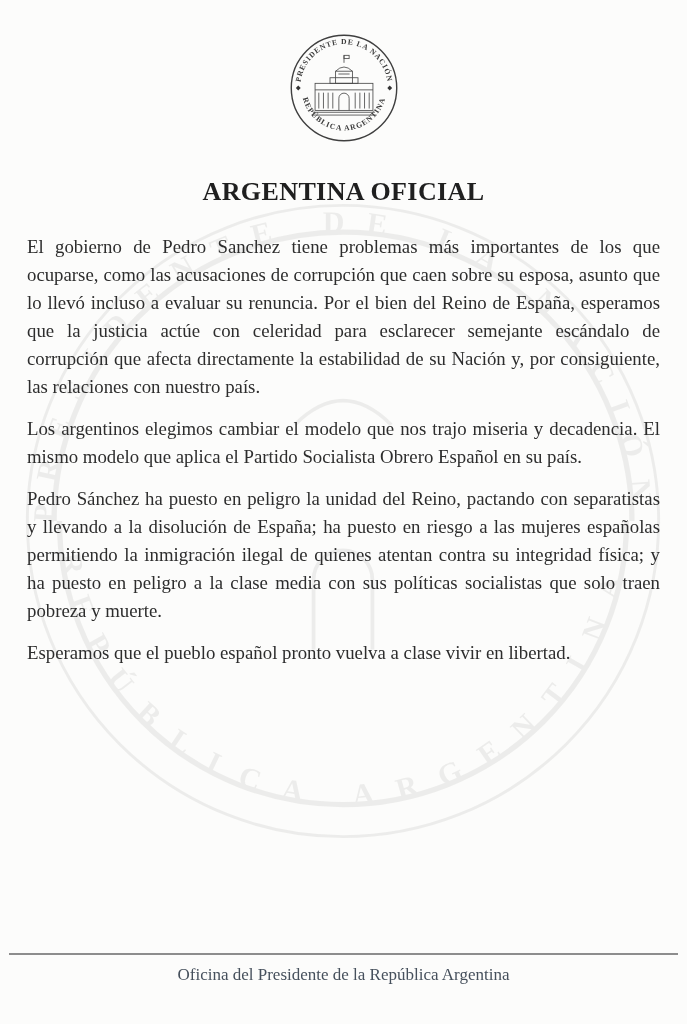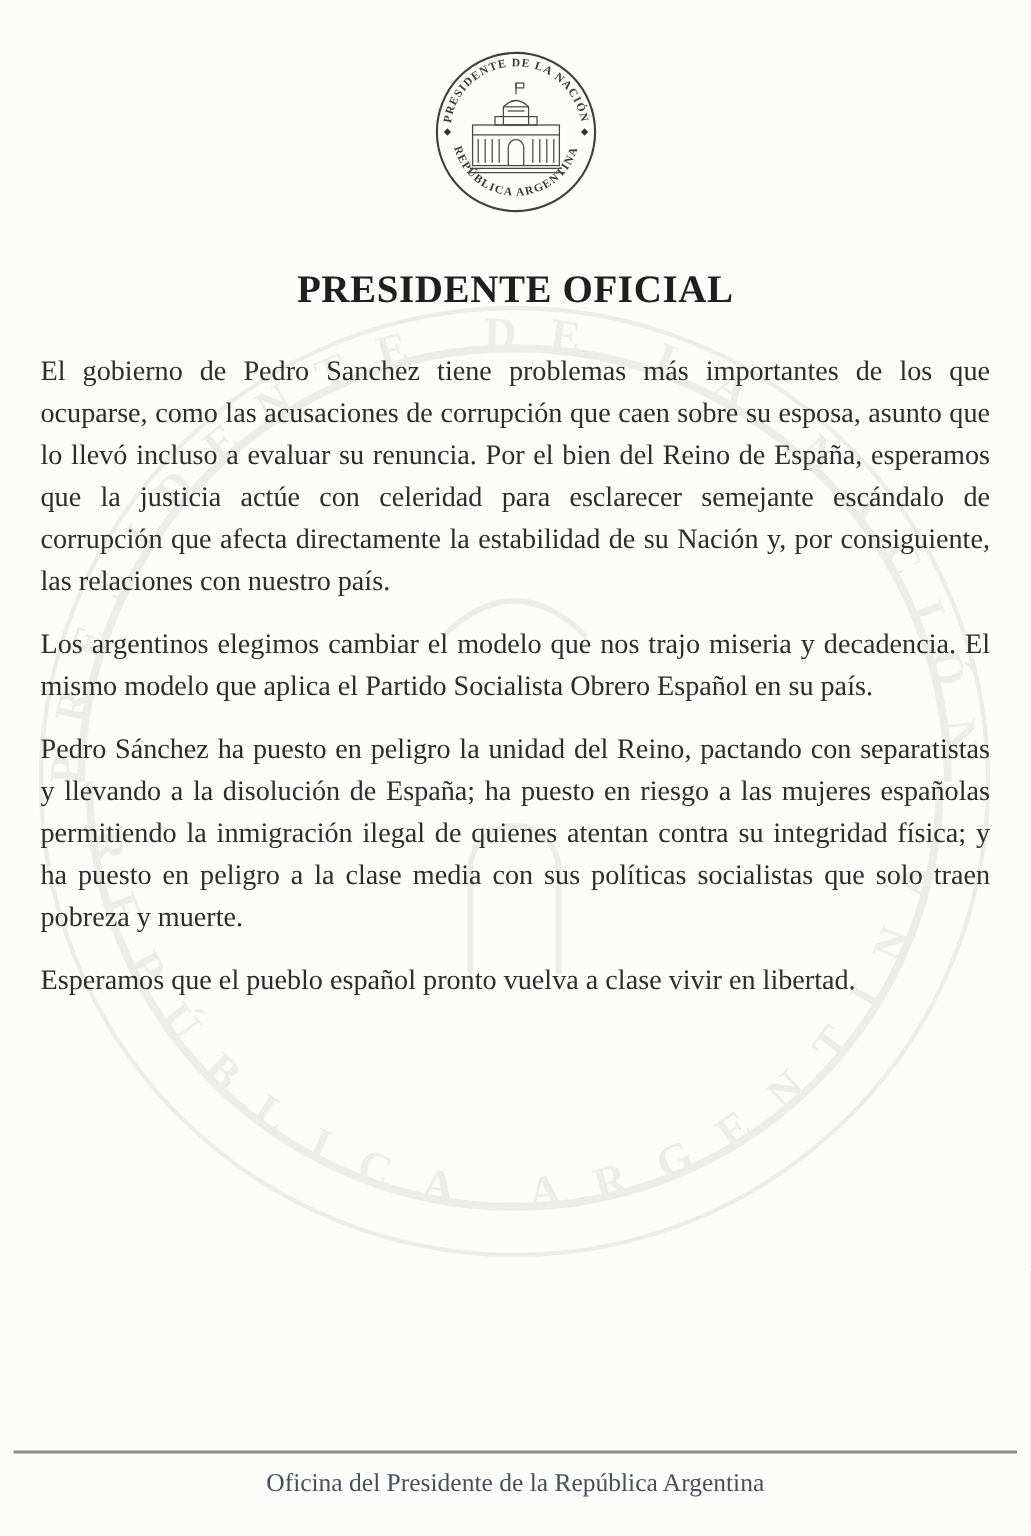--- a/index.html
+++ b/index.html
@@ -50,21 +50,21 @@
   .body-text p {
     font-size:18.8px;
     line-height:28px;
     text-align:justify;
     color:#2d2d2d;
     margin:0 0 14px 0;
   }
   
   .footer {
     position:absolute;
-    left:0; right:0; bottom:0;font-family:Liberation Serif, serif;
+    left:0; right:0; bottom:14px;font-family:Liberation Serif, serif;
   }
   .footer-rule {
     margin:0 9px;
     border-top:2px solid #8d8d8d;
   }
   .footer-text {
     text-align:center;
     padding:10px 0 25px 0;
     font-size:17px;
     color:#46505c;
@@ -137,21 +137,21 @@
         <line x1="72" y1="65" x2="72" y2="82"></line>
           <line x1="77" y1="65" x2="77" y2="82"></line>
         <line x1="82" y1="65" x2="82" y2="82"></line>
           <line x1="87" y1="65" x2="87" y2="82"></line>
         <line x1="27" y1="86" x2="93" y2="86"></line>
         <line x1="25" y1="89" x2="95" y2="89"></line>
       </g>
     </svg>
   </div>
 
-  <h1 class="title">PRESIDENTE OFICIAL</h1>
+  <h1 class="title">ARGENTINA OFICIAL</h1>
 
   <main class="body-text">
     <p>El gobierno de Pedro Sanchez tiene problemas más importantes de los que ocuparse, como las acusaciones de corrupción que caen sobre su esposa, asunto que lo llevó incluso a evaluar su renuncia. Por el bien del Reino de España, esperamos que la justicia actúe con celeridad para esclarecer semejante escándalo de corrupción que afecta directamente la estabilidad de su Nación y, por consiguiente, las relaciones con nuestro país.</p>
     <p>Los argentinos elegimos cambiar el modelo que nos trajo miseria y decadencia. El mismo modelo que aplica el Partido Socialista Obrero Español en su país.</p>
     <p>Pedro Sánchez ha puesto en peligro la unidad del Reino, pactando con separatistas y llevando a la disolución de España; ha puesto en riesgo a las mujeres españolas permitiendo la inmigración ilegal de quienes atentan contra su integridad física; y ha puesto en peligro a la clase media con sus políticas socialistas que solo traen pobreza y muerte.</p>
     <p>Esperamos que el pueblo español pronto vuelva a clase vivir en libertad.</p>
   </main>
 
   <footer class="footer">
     <div class="footer-rule"></div>

